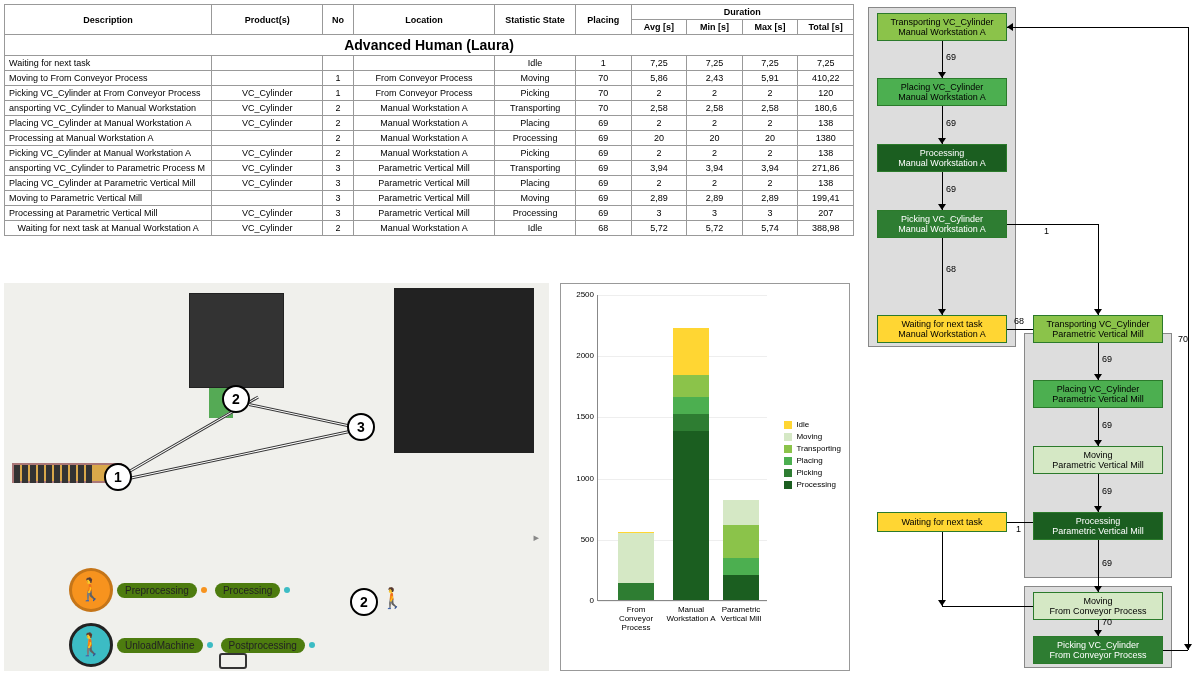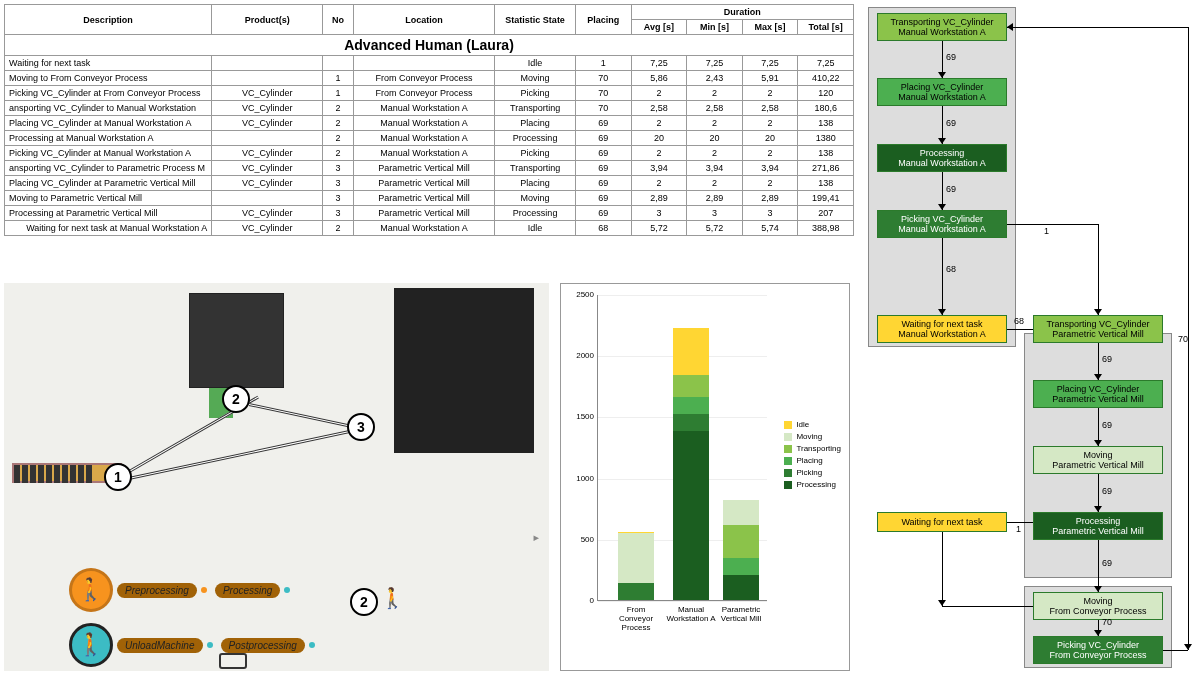--- a/index.html
+++ b/index.html
@@ -22,21 +22,21 @@
   .sim-view { position: absolute; top: 283px; left: 4px; width: 545px; height: 388px; background: #f0f0ec; overflow: hidden; }
   .machine { position: absolute; background: #333; border: 1px solid #222; }
   .conveyor { position: absolute; background: #d9a84a; height: 20px; }
   .conveyor-seg { display: inline-block; width: 6px; height: 18px; background: #333; margin-right: 2px; }
   .marker { position: absolute; width: 28px; height: 28px; border-radius: 50%; background: #fff; border: 2px solid #000; display: flex; align-items: center; justify-content: center; font-size: 14px; font-weight: bold; z-index: 5; }
   .arrow-line { position: absolute; background: #fff; height: 3px; transform-origin: left center; z-index: 3; border-top: 1px solid #333; border-bottom: 1px solid #333; }
   .pill-group { position: absolute; display: flex; align-items: center; }
   .pill-icon { width: 44px; height: 44px; border-radius: 50%; display: flex; align-items: center; justify-content: center; font-size: 22px; color: #fff; border: 3px solid rgba(0,0,0,0.2); }
   .pill-icon.orange { background: #f7931e; }
   .pill-icon.cyan { background: #3cbcc4; border-color: #222; }
-  .pill { background: #a16207; border-radius: 10px; padding: 2px 8px; margin-left: 4px; font-size: 10px; color: #222; font-style: italic; }
+  .pill { background: #4d7c0f; border-radius: 10px; padding: 2px 8px; margin-left: 4px; font-size: 10px; color: #222; }
   .pill-dot { width: 6px; height: 6px; border-radius: 50%; display: inline-block; margin: 0 4px; }
 
   
   .chart-box { position: absolute; top: 283px; left: 560px; width: 290px; height: 388px; border: 1px solid #999; padding: 6px; }
   .chart-title { text-align: center; font-weight: bold; font-size: 11px; margin-bottom: 4px; }
   .chart-area { position: relative; width: 100%; height: 330px; }
   .chart-plot { position: absolute; left: 30px; top: 5px; width: 170px; height: 306px; border-left: 1px solid #888; border-bottom: 1px solid #888; }
   .y-tick { position: absolute; left: -28px; font-size: 8px; text-align: right; width: 24px; }
   .y-grid { position: absolute; left: 0; right: 0; border-top: 1px solid #eee; }
   .bar-col { position: absolute; bottom: 0; width: 36px; }
@@ -214,21 +214,21 @@
         <td>3</td>
         <td>Parametric Vertical Mill</td>
         <td>Processing</td>
         <td>69</td>
         <td>3</td>
         <td>3</td>
         <td>3</td>
         <td>207</td>
       </tr>
       <tr>
-        <td style="text-align: right;">Waiting for next task at Manual Workstation A</td>
+        <td style="text-align: center;">Waiting for next task at Manual Workstation A</td>
         <td>VC_Cylinder</td>
         <td>2</td>
         <td>Manual Workstation A</td>
         <td>Idle</td>
         <td>68</td>
         <td>5,72</td>
         <td>5,72</td>
         <td>5,74</td>
         <td>388,98</td>
       </tr>

